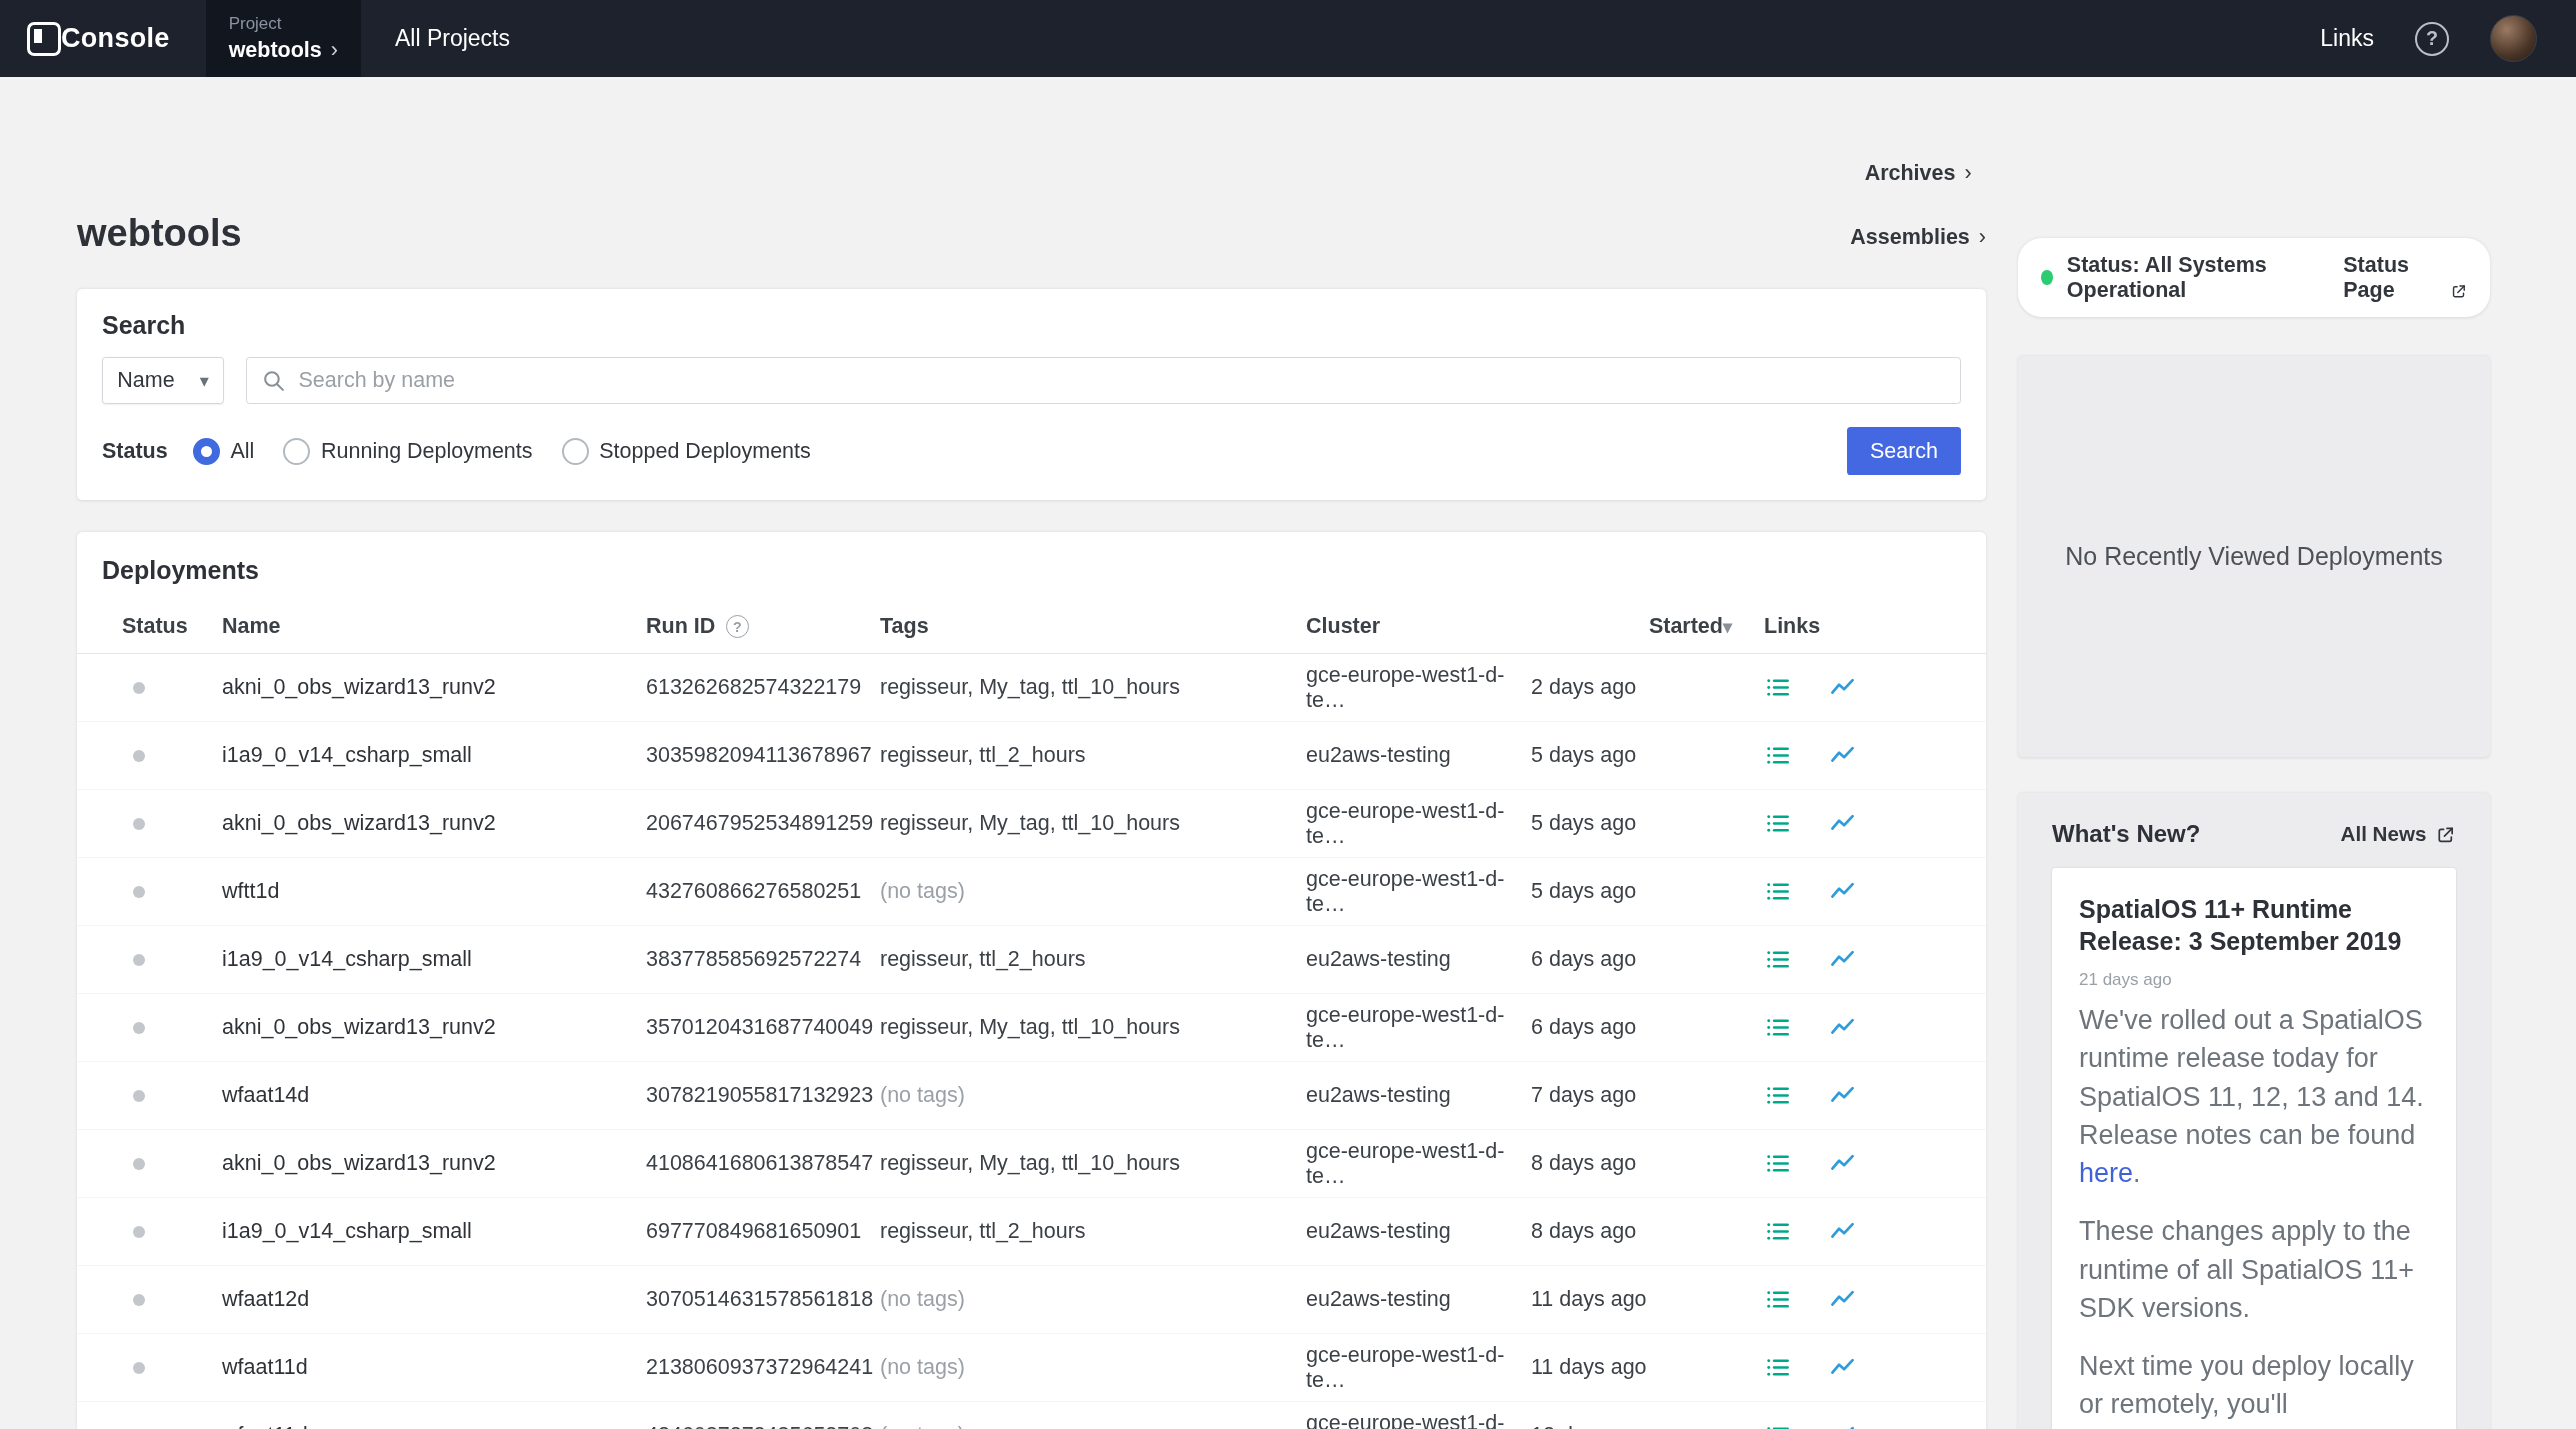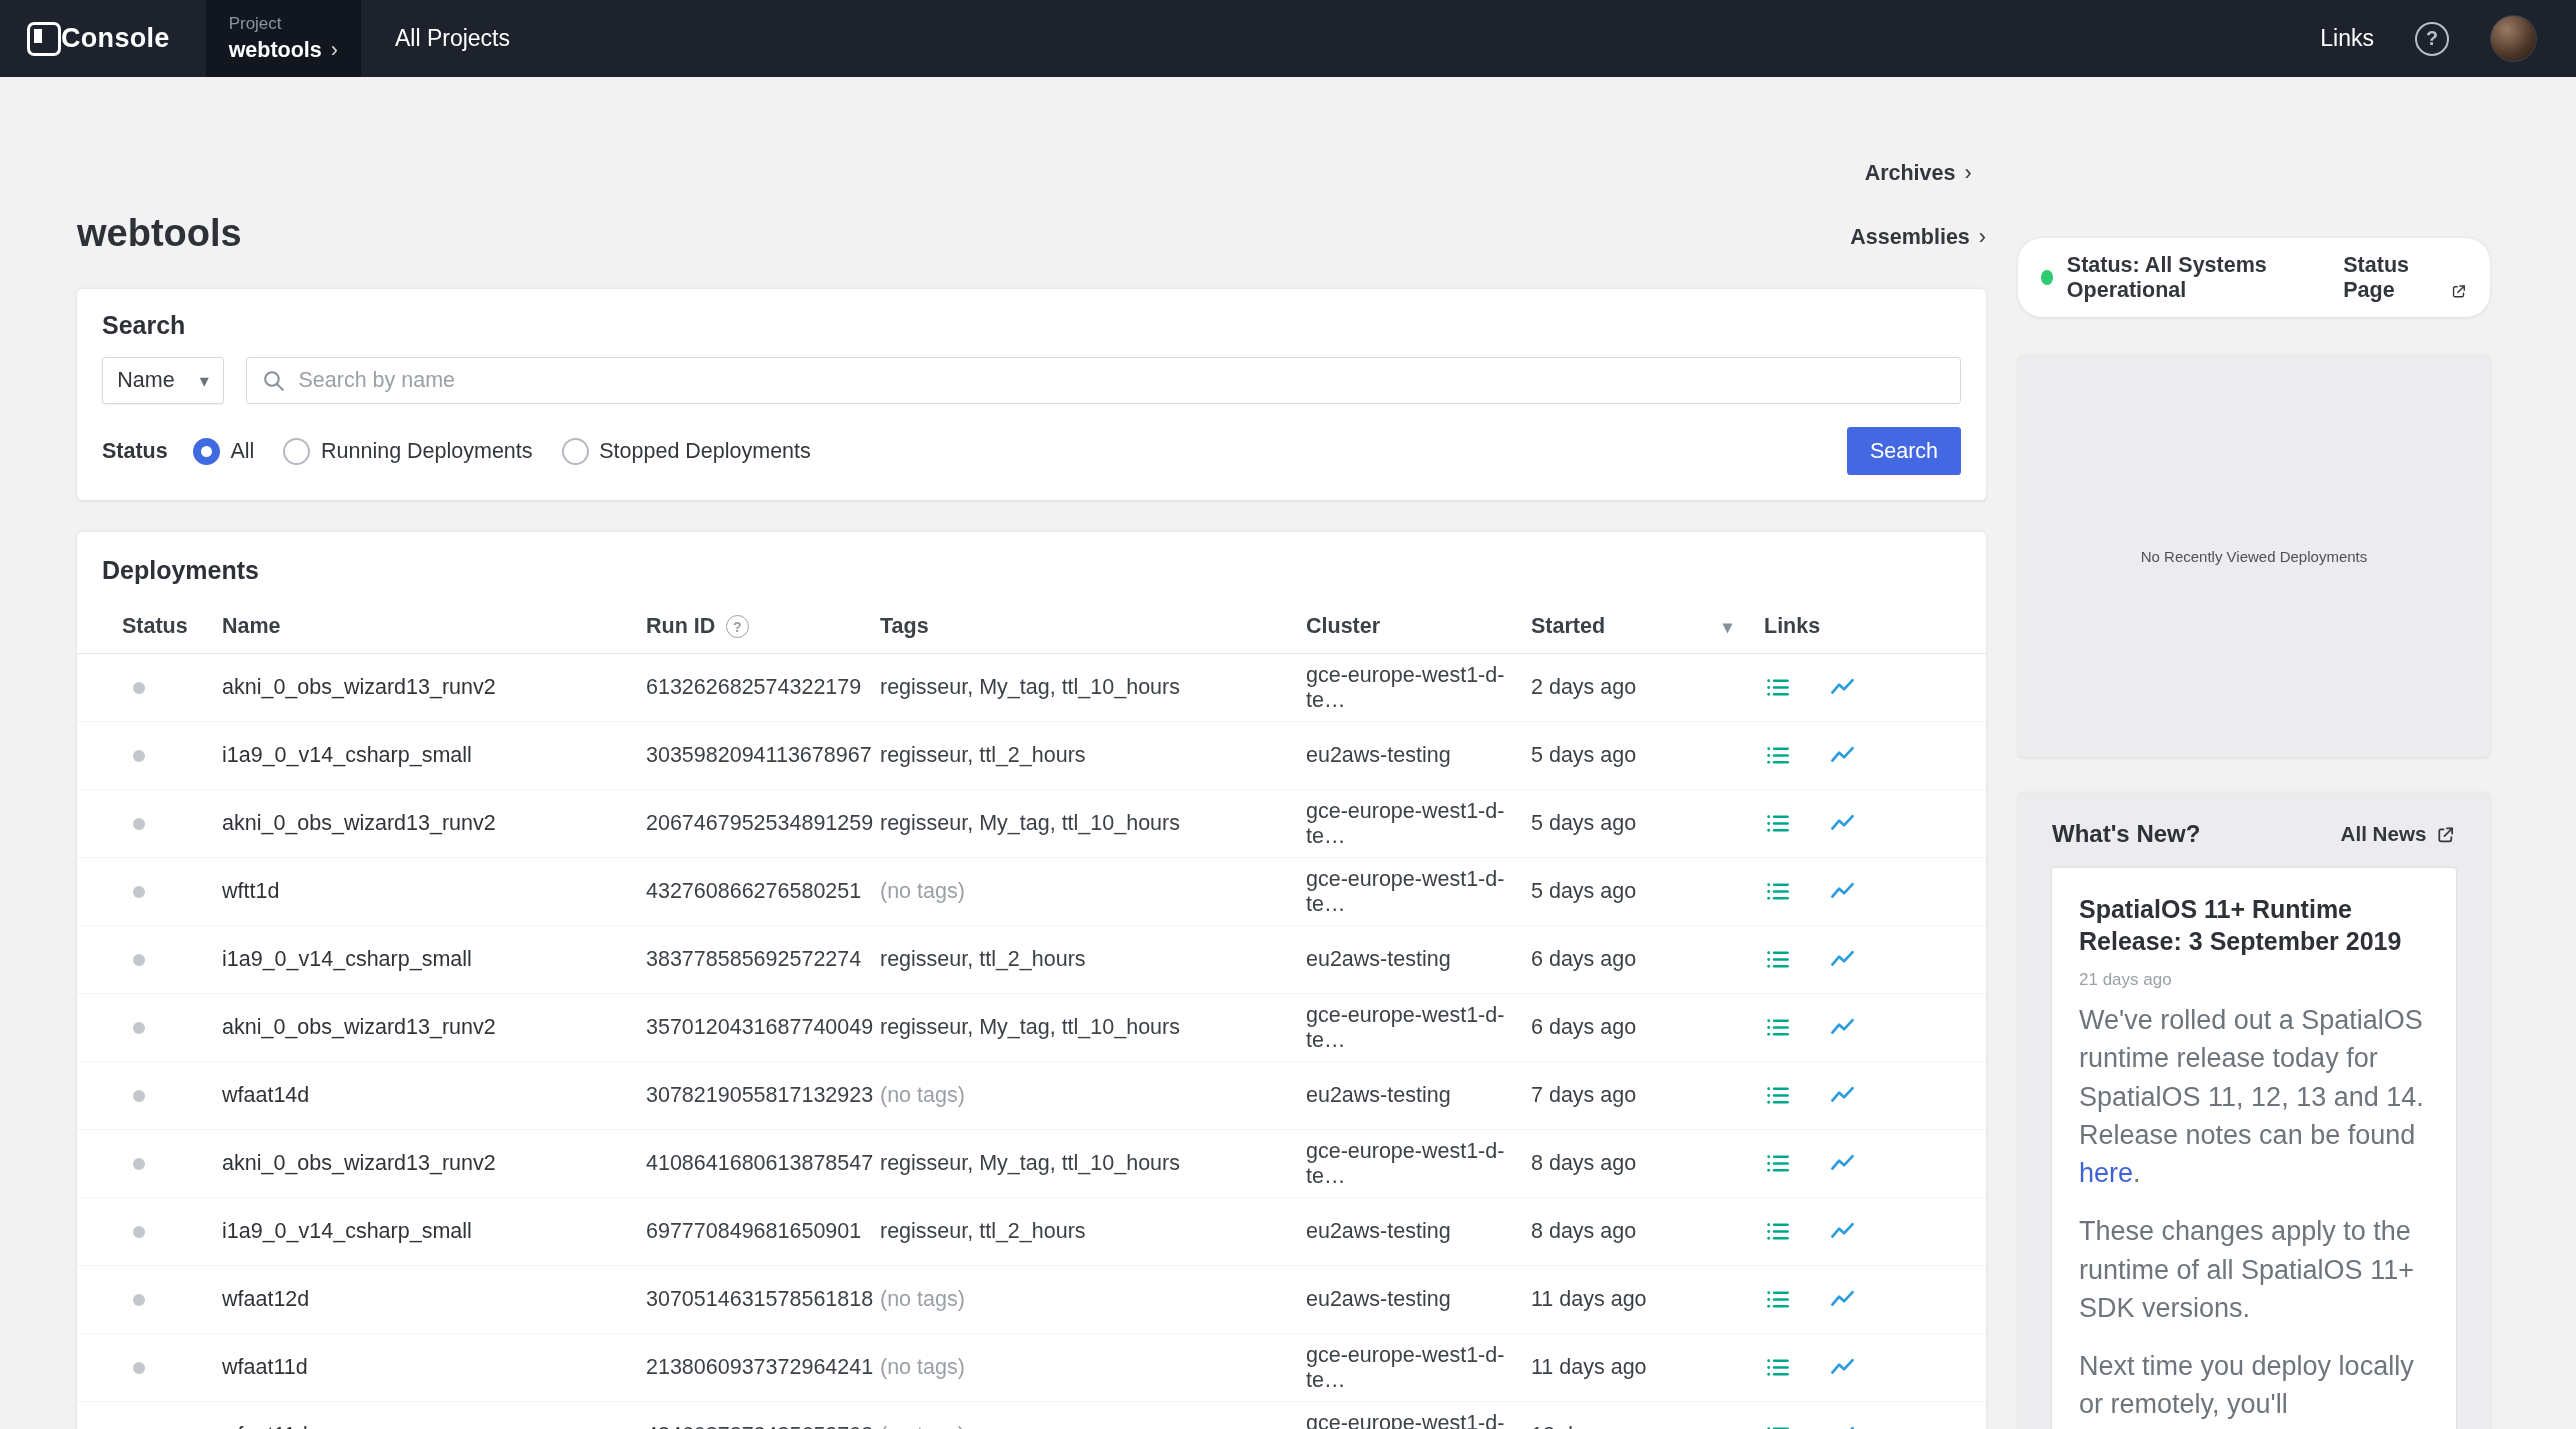--- a/index.html
+++ b/index.html
@@ -59,36 +59,36 @@
   .search-btn { margin-left:auto; height:48px; padding:0 23px; background:#4468e2; color:#fff; font-size:21.5px; border:none; border-radius:3.6px; font-family:inherit; cursor:pointer; }
 
   
   .deployments-card { margin-top:32px; padding-top:25px; overflow:hidden; }
   .deployments-card .card-heading { padding:0 25px; }
   .thead, .trow { display:grid; grid-template-columns:100px 424px 234px 426px 225px 233px 1fr; padding:0 45px; align-items:center; }
   .thead { height:54px; margin-top:16px; border-bottom:0.9px solid #e3e5e8; font-size:21.5px; font-weight:700; color:#3c4147; }
   .trow { height:68px; font-size:21.5px; color:#3c4147; border-bottom:0.9px solid #f3f4f5; cursor:pointer; }
   .th-runid { display:flex; align-items:center; gap:10.7px; }
   .help-small { width:23px; height:23px; border:1.8px solid #9aa0a6; border-radius:50%; color:#9aa0a6; font-size:14.3px; font-weight:700; display:flex; align-items:center; justify-content:center; cursor:pointer; }
-  .th-started { display:flex; align-items:center; justify-content:space-between; padding-right:32px; cursor:pointer; }
+  .th-started { display:flex; align-items:center; justify-content:flex-end; padding-right:32px; cursor:pointer; }
   .sort-caret { color:#8a9097; font-size:18px; }
   .status-dot { width:12.5px; height:12.5px; border-radius:50%; background:#c3c7cc; display:inline-block; margin-left:10.7px; }
   .td-name { color:#2f3338; }
   .td-tags.muted { color:#9aa0a6; }
   .td-links { display:flex; gap:38px; align-items:center; }
   .icon-btn { cursor:pointer; display:flex; }
   .icon-btn svg { display:block; }
 
   
   .status-card { height:79px; display:flex; align-items:center; gap:14.3px; padding:0 23px; margin-bottom:39px;border-radius:24px; }
   .green-dot { width:14.3px; height:14.3px; border-radius:50%; background:#2ecc71; }
   .status-text { font-size:21.5px; font-weight:700; color:#33373d; }
   .ext-link { margin-left:auto; display:flex; align-items:flex-end; gap:9px; font-size:21.5px; font-weight:700; color:#33373d; cursor:pointer; }
   .recent-card { height:401px; display:flex; align-items:center; justify-content:center; margin-bottom:36px; }
-  .recent-text { font-size:15px; color:#4d5156; }
+  .recent-text { font-size:25px; color:#4d5156; }
   .news-card { padding:27px 34px 23px; }
   .news-header { display:flex; align-items:center; justify-content:space-between; margin-bottom:19.7px; }
   .news-heading { font-size:24px; font-weight:700; color:#2e3138; }
   .news-header .ext-link { margin-left:0; font-size:20.6px; }
   .article { background:#fff; border-radius:3.6px; box-shadow:0 0.9px 2.7px rgba(0,0,0,.12); padding:25px 27px 29px; }
   .article-title { font-size:25px; font-weight:700; color:#2e3138; line-height:1.3; }
   .article-age { font-size:17px; color:#9aa0a6; margin:12.5px 0 10.7px; }
   .article p { font-size:27px; line-height:1.42; color:#6e747b; margin:0 0 19.7px; }
   .article p:last-child { margin-bottom:0; }
   .article a { color:#3f62d9; text-decoration:none; cursor:pointer; }

